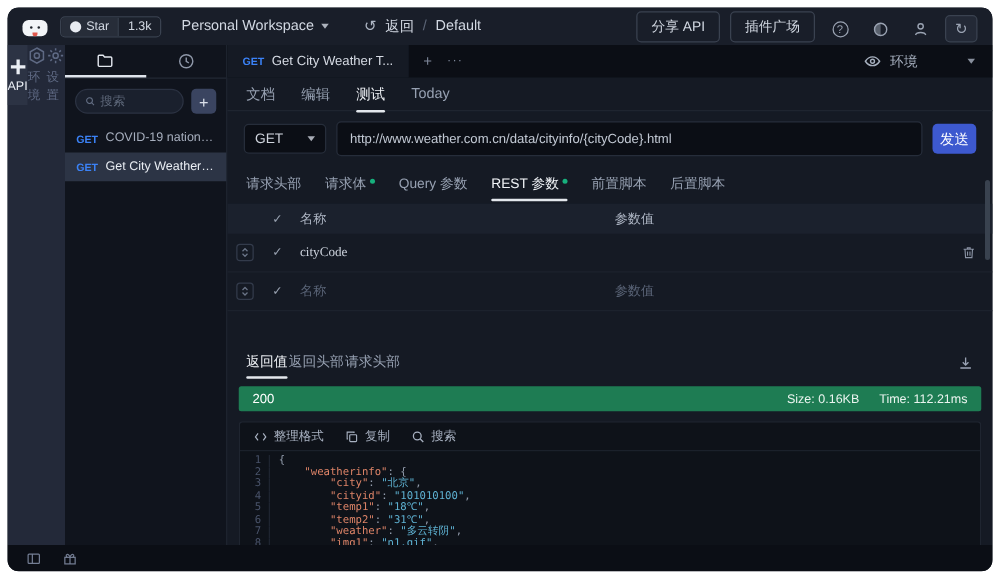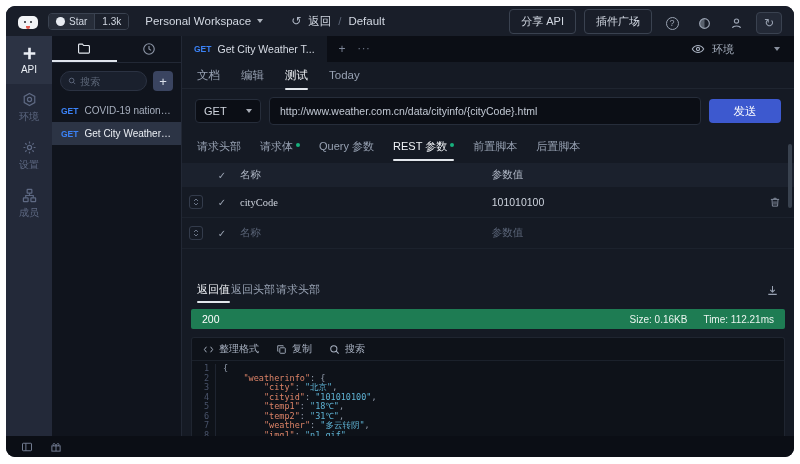--- a/index.html
+++ b/index.html
@@ -36,21 +36,21 @@
   .hdr-right { margin-left: auto; display: flex; align-items: flex-end; gap: 8px; }
   .hbtn { border: 1px solid #3a4250; border-radius: 4px; padding: 4px 11px; font-size: 11px; color: #d2d8e2; background: transparent; cursor: pointer; font-family: inherit; }
   .hicon { width: 24px; height: 20px; display: flex; align-items: center; justify-content: center; color: #9aa3b2; font-size: 12px; }
   .hicon.boxed { border: 1px solid #3a4250; border-radius: 4px; width: 26px; height: 22px; background: #232936; }
   .qmark { width: 13px; height: 13px; border: 1px solid #9aa3b2; border-radius: 50%; font-size: 9px; line-height: 11px; text-align: center; }
 
   
   .bdy { flex: 1; display: flex; min-height: 0; }
 
   
-  .rail { width: 46px; flex: none; background: #232939; display: flex; flex-direction: column; }
+  .rail { width: 46px; flex: none; background: #232939; display: flex; flex-direction: row; }
   .rail-item { width: 46px; height: 48px; display: flex; flex-direction: column; align-items: center; justify-content: center; gap: 3px; color: #5e6983; font-size: 10px; cursor: pointer; }
   .rail-item.active { background: #2c3344; color: #eaeef4; }
 
   
   .sbar { width: 130px; flex: none; background: #10141d; border-right: 1px solid #222835; display: flex; flex-direction: column; }
   .side-tabs { height: 27px; flex: none; display: flex; border-bottom: 1px solid #222835; }
   .side-tab { flex: 1; display: flex; align-items: center; justify-content: center; color: #8e97a8; cursor: pointer; }
   .side-tab.active { color: #e2e7ee; border-bottom: 2px solid #dfe4ec; }
   .search-row { display: flex; gap: 6px; padding: 8px 8px 6px; align-items: center; }
   .search-box { flex: 1; min-width: 0; display: flex; align-items: center; gap: 4px; background: #1a202d; border: 1px solid #2b3242; border-radius: 11px; height: 20px; padding: 0 7px; color: #667187; }
@@ -74,21 +74,21 @@
   .env-sel .gap { width: 26px; }
 
   .doc-tabs { height: 27px; flex: none; display: flex; align-items: center; gap: 21px; padding: 0 15px; border-bottom: 1px solid #1f2530; font-size: 11.5px; color: #97a1b2; }
   .doc-tab { cursor: pointer; position: relative; }
   .doc-tab.active { color: #f0f3f7; }
   .doc-tab.active::after { content: ""; position: absolute; left: 0; right: 0; bottom: -7px; height: 2px; background: #e3e7ec; border-radius: 1px; }
 
   .url-row { display: flex; gap: 8px; padding: 8px 13px 7px; align-items: center; flex: none; }
   .method-sel { width: 66px; height: 24px; flex: none; background: #0b0e15; border: 1px solid #262d3a; border-radius: 4px; display: flex; align-items: center; justify-content: space-between; padding: 0 8px; color: #d0d5de; font-size: 11px; cursor: pointer; }
   .url-input { flex: 1; min-width: 0; height: 28px; background: #0b0e15; border: 1px solid #262d3a; border-radius: 4px; color: #c2c9d4; font-size: 10.5px; padding: 0 10px; outline: none; font-family: inherit; }
-  .send-btn { width: 72px; height: 24px; flex: none; background: #3d59cf; border: none; border-radius: 4px; color: #fff; font-size: 11.5px; cursor: pointer; font-family: inherit; }
+  .send-btn { width: 35px; height: 24px; flex: none; background: #3d59cf; border: none; border-radius: 4px; color: #fff; font-size: 11.5px; cursor: pointer; font-family: inherit; }
 
   .req-tabs { display: flex; gap: 19px; padding: 7px 15px 9px; font-size: 11px; color: #97a1b2; align-items: center; flex: none; }
   .req-tab { cursor: pointer; position: relative; }
   .req-tab.active { color: #f0f3f7; }
   .req-tab.active::after { content: ""; position: absolute; left: 0; right: 0; bottom: -7px; height: 2px; background: #e3e7ec; border-radius: 1px; }
   .dot { display: inline-block; width: 4px; height: 4px; border-radius: 50%; background: #17b07d; margin-left: 3px; vertical-align: 3px; }
 
   .pt-head { display: flex; align-items: center; height: 24px; background: #1b212d; font-size: 10.5px; color: #aeb6c4; flex: none; }
   .pt-row { display: flex; align-items: center; height: 31px; border-bottom: 1px solid #1c222d; font-size: 10.5px; color: #ced4de; flex: none; }
   .col-h { width: 28px; flex: none; display: flex; justify-content: center; }
@@ -303,21 +303,20 @@
       <div class="pt-row">
         <span class="col-h">
             <span class="handle">
           <svg width="8" height="8" viewBox="0 0 16 16" fill="none" stroke="currentColor" stroke-width="2">
                 <path d="M4 6l4-4 4 4M4 10l4 4 4-4"></path>
               </svg>
         </span>
           </span>
         <span class="col-c check">✓</span>
         <span class="col-n">cityCode</span>
-        <span class="col-v">101010100</span>
         <span class="col-a">
           <svg width="12" height="12" viewBox="0 0 16 16" fill="none" stroke="currentColor" stroke-width="1.2">
               <path d="M2.5 4.5h11M6.5 4.5V3h3v1.5M4 4.5l.6 9h6.8l.6-9M6.7 7v4.5M9.3 7v4.5"></path>
             </svg>
         </span>
       </div>
       <div class="pt-row">
         <span class="col-h">
             <span class="handle">
           <svg width="8" height="8" viewBox="0 0 16 16" fill="none" stroke="currentColor" stroke-width="2">

